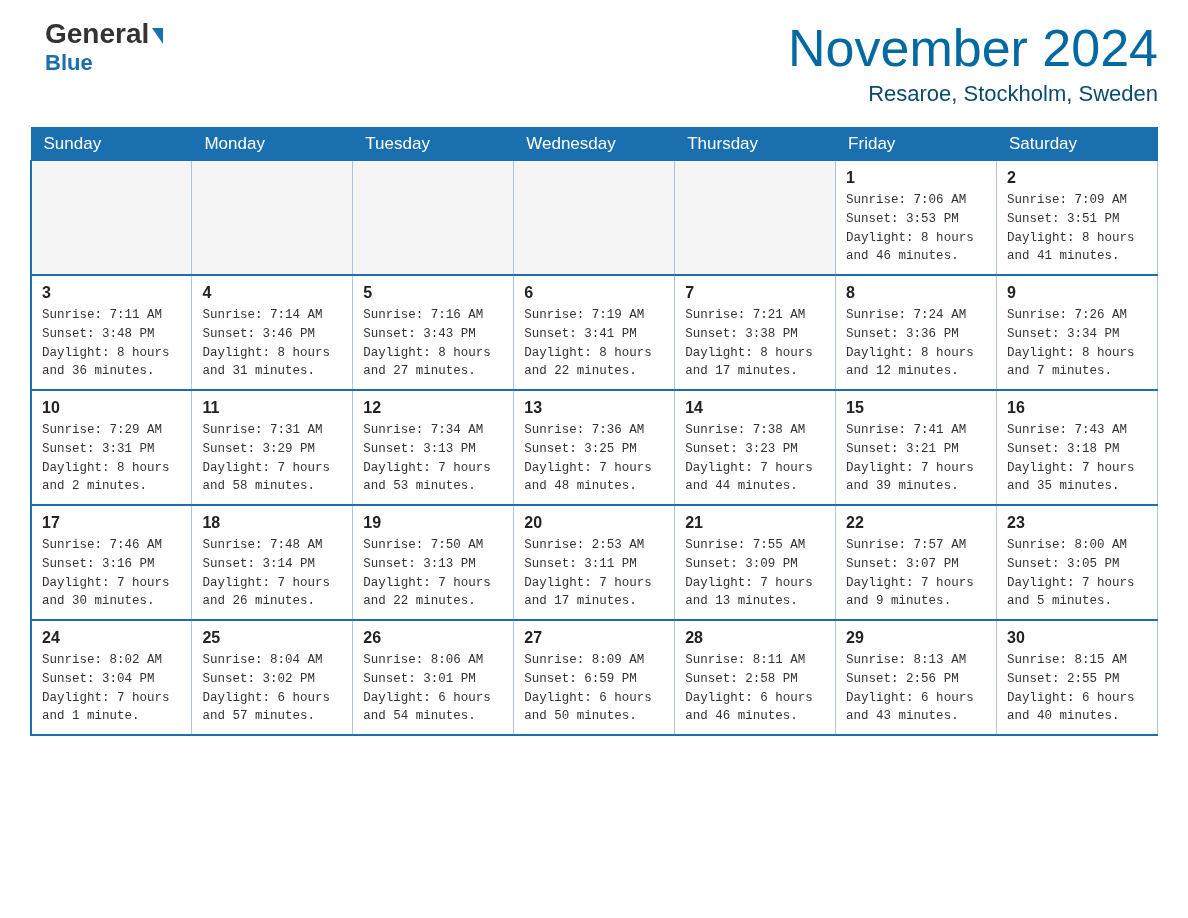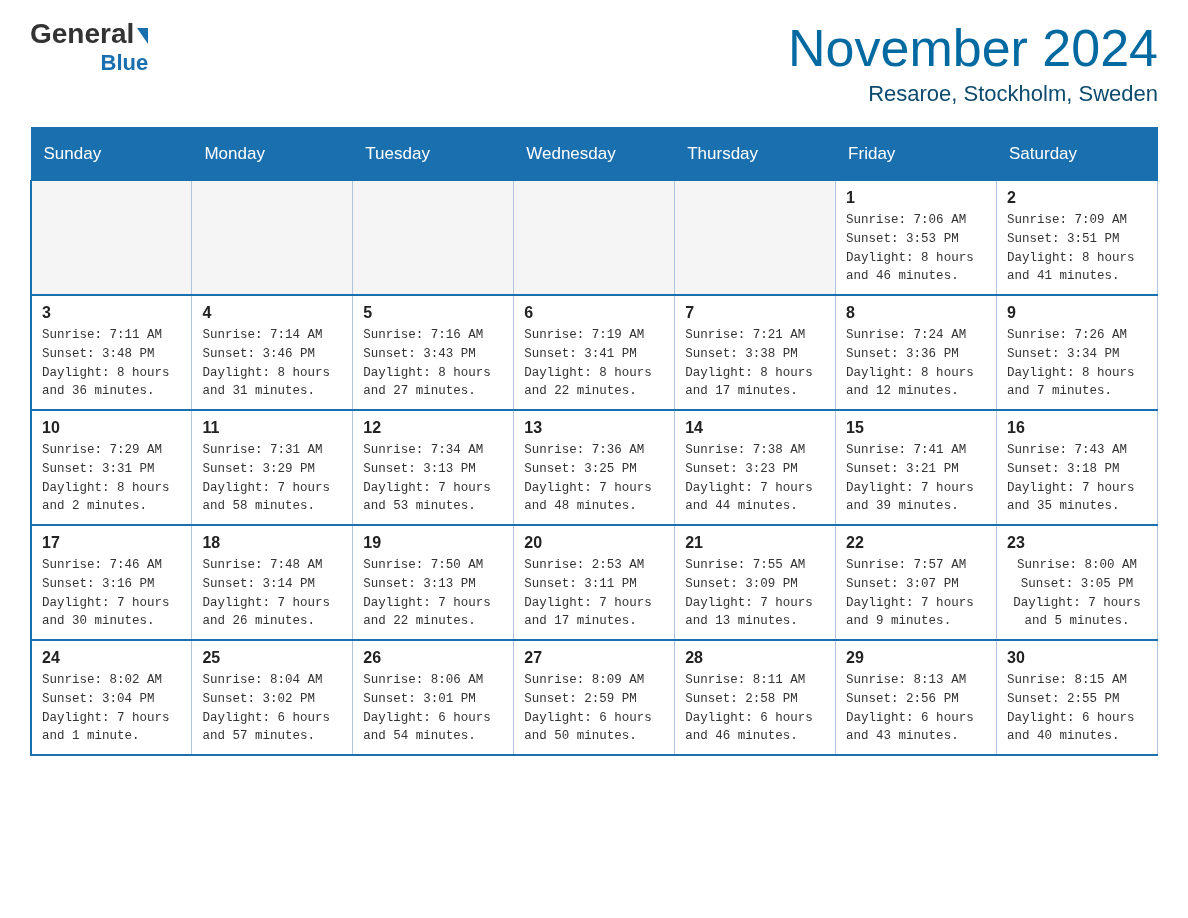--- a/index.html
+++ b/index.html
@@ -12,21 +12,22 @@
     }
     .header {
       display: flex;
       justify-content: space-between;
       align-items: flex-start;
       margin-bottom: 20px;
     }
     .logo {
       display: flex;
       flex-direction: column;
-      align-items: flex-end;
+      align-items: flex-start;
+      margin-left: 15px;
     }
     .logo-text {
       font-size: 28px;
       font-weight: bold;
       color: #333;
       line-height: 1;
     }
     .logo-text span {
       color: #1a6faf;
     }
@@ -52,21 +53,21 @@
     }
     table {
       width: 100%;
       border-collapse: collapse;
     }
     thead tr th {
       background-color: #1a6faf;
       color: #fff;
       font-size: 17px;
       font-weight: normal;
-      padding: 16px 12px;
+      padding: 6px 12px;
       text-align: left;
       border: 1px solid #1a6faf;
     }
     tbody tr td {
       vertical-align: top;
       padding: 8px 10px;
       border: 1px solid #b0c4de;
       width: 14.28%;
       min-height: 100px;
       font-size: 13px;
@@ -264,21 +265,21 @@
 Daylight: 7 hours and 13 minutes.</div>
         </td>
         <td>
           <span class="day-number">22</span>
           <div class="day-info" style="white-space: pre-line;">Sunrise: 7:57 AM
 Sunset: 3:07 PM
 Daylight: 7 hours and 9 minutes.</div>
         </td>
         <td>
           <span class="day-number">23</span>
-          <div class="day-info" style="white-space: pre-line; text-align: center;">Sunrise: 8:00 AM
+          <div class="day-info" style="white-space: pre-line;">Sunrise: 8:00 AM
 Sunset: 3:05 PM
 Daylight: 7 hours and 5 minutes.</div>
         </td>
       </tr>
       <tr>
         <td>
           <span class="day-number">24</span>
           <div class="day-info" style="white-space: pre-line;">Sunrise: 8:02 AM
 Sunset: 3:04 PM
 Daylight: 7 hours and 1 minute.</div>
@@ -291,21 +292,21 @@
         </td>
         <td>
           <span class="day-number">26</span>
           <div class="day-info" style="white-space: pre-line;">Sunrise: 8:06 AM
 Sunset: 3:01 PM
 Daylight: 6 hours and 54 minutes.</div>
         </td>
         <td>
           <span class="day-number">27</span>
           <div class="day-info" style="white-space: pre-line;">Sunrise: 8:09 AM
-Sunset: 2:59 PM
+Sunset: 6:59 PM
 Daylight: 6 hours and 50 minutes.</div>
         </td>
         <td>
           <span class="day-number">28</span>
           <div class="day-info" style="white-space: pre-line;">Sunrise: 8:11 AM
 Sunset: 2:58 PM
 Daylight: 6 hours and 46 minutes.</div>
         </td>
         <td>
           <span class="day-number">29</span>

